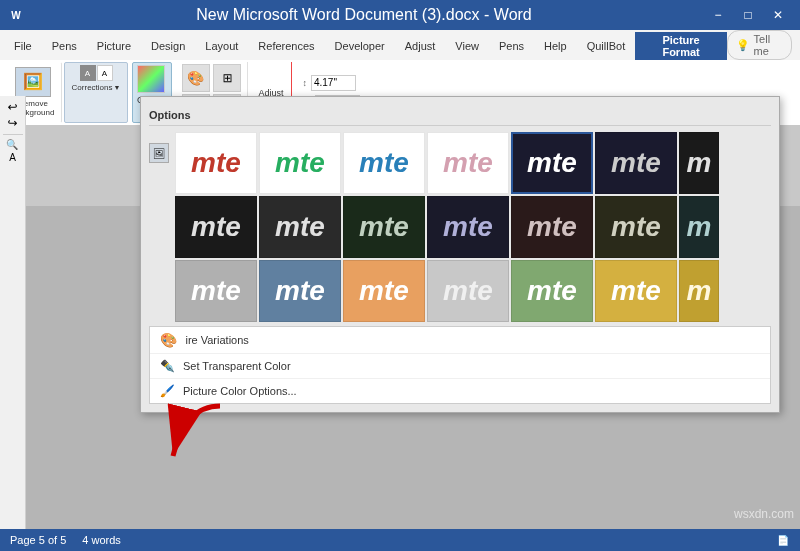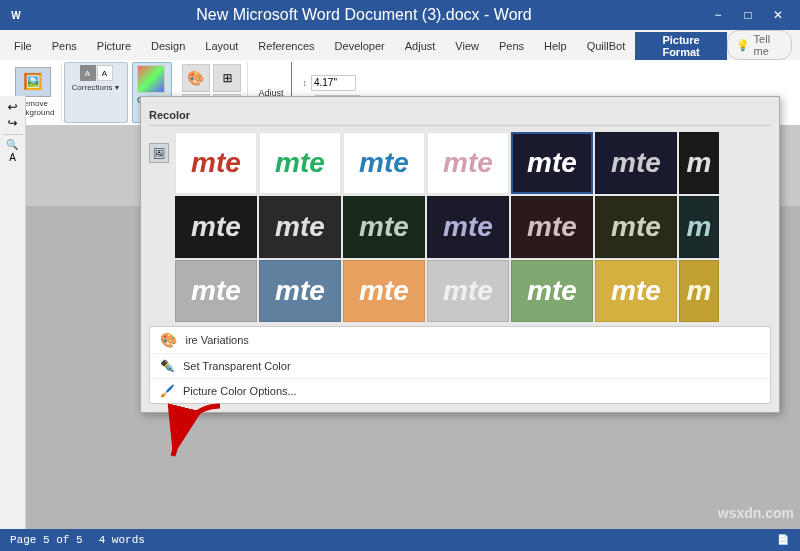--- a/index.html
+++ b/index.html
@@ -150,21 +150,20 @@
       left: 0;
       right: 0;
       height: 22px;
       background: #2b579a;
       color: white;
       display: flex;
       align-items: center;
       padding: 0 10px;
       font-size: 11px;
       gap: 16px;
-      font-family: Liberation Mono, monospace;
     }
 
     
     .main-area {
       background: #b5b5b5;
       position: absolute;
       top: 126px;
       left: 0;
       right: 0;
       bottom: 22px;
@@ -266,24 +265,23 @@
       cursor: pointer;
       border-bottom: 1px solid #f0f0f0;
     }
     .menu-item:last-child { border-bottom: none; }
 
     
     .watermark {
       position: absolute;
       bottom: 30px;
       right: 6px;
-      font-size: 14px;
+      font-size: 12px;
       color: rgba(255,255,255,0.6);
       z-index: 300;
-      font-weight: bold;
     }
 
     
     .size-input {
       width: 50px;
       height: 16px;
       border: 1px solid #ccc;
       font-size: 10px;
       padding: 0 2px;
     }
@@ -416,21 +414,21 @@
     <div style="width:82px;height:72px;background:#eeffee;display:flex;align-items:center;justify-content:center;border:1px solid rgba(0,0,0,0.1);">
       <span style="font-family:Arial,sans-serif;font-size:28px;font-weight:bold;font-style:italic;color:#2ecc71;">mte</span>
     </div>
     <div style="width:82px;height:72px;background:#fff0f0;display:flex;align-items:center;justify-content:center;border:1px solid rgba(0,0,0,0.1);">
       <span style="font-family:Arial,sans-serif;font-size:28px;font-weight:bold;font-style:italic;color:#e74c3c;">mte</span>
     </div>
   </div>
 </div>
 
 <div class="dropdown-panel">
-  <div class="dropdown-header">Recolor</div>
+  <div class="dropdown-header">Options</div>
 
   <div style="position:absolute;top:46px;left:8px;width:20px;height:20px;background:#d0d8e0;border:1px solid #aaa;display:flex;align-items:center;justify-content:center;font-size:10px;">🖼</div>
 
   <div class="color-row-grid" style="margin-left:26px;">
     <div class="color-cell" style="background:#ffffff;">
       <span class="mte-text" style="color:#c0392b;">mte</span>
     </div>
     <div class="color-cell" style="background:#ffffff;">
       <span class="mte-text" style="color:#27ae60;">mte</span>
     </div>

